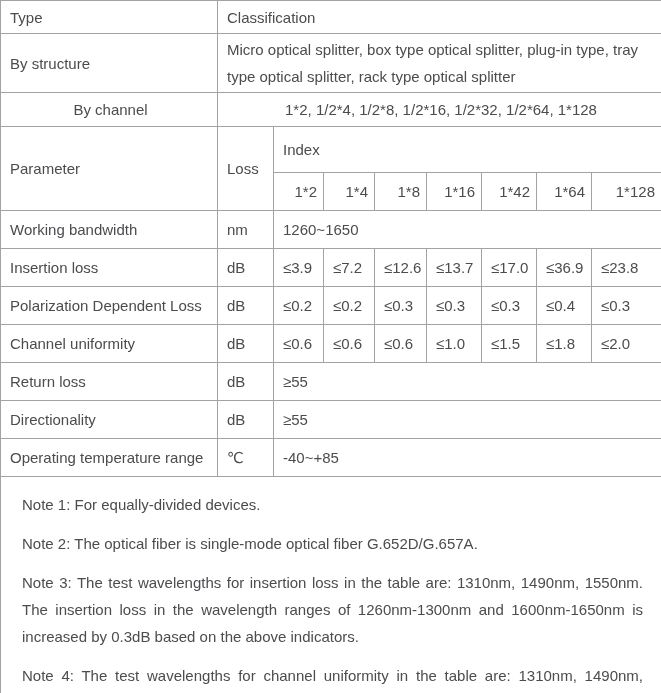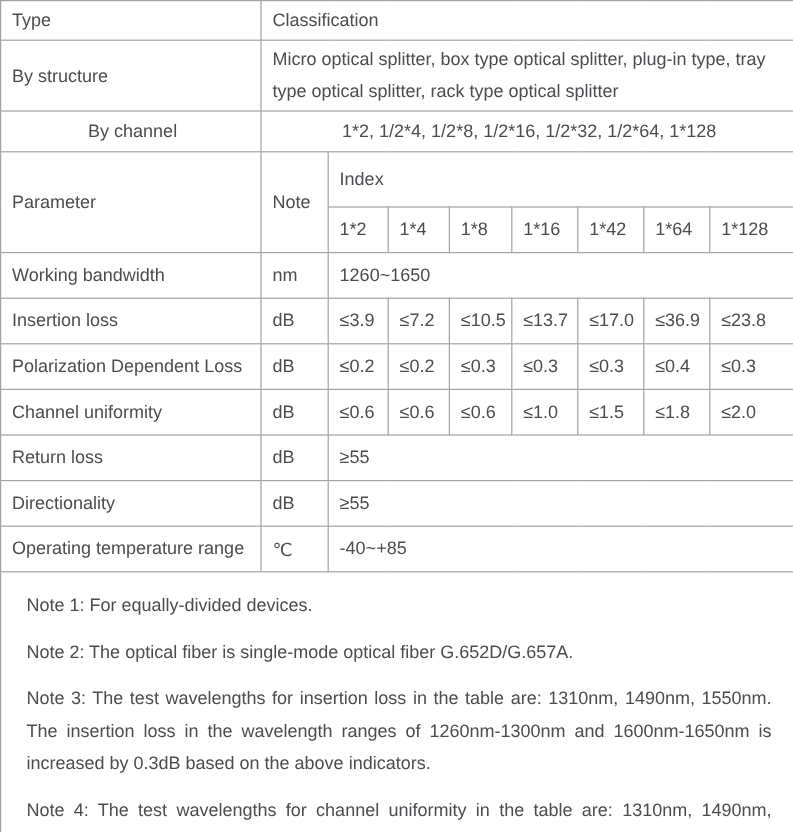--- a/index.html
+++ b/index.html
@@ -28,21 +28,21 @@
     padding: 2px 6px 2px 9px;
     vertical-align: middle;
     overflow: hidden;
     background: #ffffff;
   }
   tr.r-type        { height: 33px; margin-top: 40px; }
   tr.r-structure   { height: 56px; margin-left: 12px; }
   tr.r-structure td { line-height: 27px; }
   tr.r-channel     { height: 34px; text-align: center; }
   tr.r-idx-head    { height: 46px; }
-  tr.r-idx-sub     { height: 38px; }
+  tr.r-idx-sub     { height: 38px; text-align: right; }
   tr.r-param       { height: 38px; }
   tr.r-notes       { height: 214px; }
   td.notes-cell {
     vertical-align: top;
     padding: 3px 8px 2px 9px;
   }
   td.notes-cell p {
     margin: 12px;
     line-height: 27px;
     text-align: justify;
@@ -76,21 +76,21 @@
         <td colspan="8">Micro optical splitter, box type optical splitter, plug-in type, tray type optical splitter, rack type optical splitter</td>
       </tr>
 
       <tr class="r-channel">
         <td>By channel</td>
         <td colspan="8">1*2, 1/2*4, 1/2*8, 1/2*16, 1/2*32, 1/2*64, 1*128</td>
       </tr>
 
       <tr class="r-idx-head">
         <td rowspan="2">Parameter</td>
-        <td rowspan="2">Note</td>
+        <td rowspan="2">Loss</td>
         <td colspan="7">Index</td>
       </tr>
 
       <tr class="r-idx-sub">
         <td>1*2</td>
         <td>1*4</td>
         <td>1*8</td>
         <td>1*16</td>
         <td>1*42</td>
         <td>1*64</td>
@@ -101,21 +101,21 @@
         <td>Working bandwidth</td>
         <td>nm</td>
         <td colspan="7">1260~1650</td>
       </tr>
 
       <tr class="r-param">
         <td>Insertion loss</td>
         <td>dB</td>
         <td>≤3.9</td>
         <td>≤7.2</td>
-        <td>≤10.5</td>
+        <td>≤12.6</td>
         <td>≤13.7</td>
         <td>≤17.0</td>
         <td>≤36.9</td>
         <td>≤23.8</td>
       </tr>
 
       <tr class="r-param">
         <td>Polarization Dependent Loss</td>
         <td>dB</td>
         <td>≤0.2</td>

